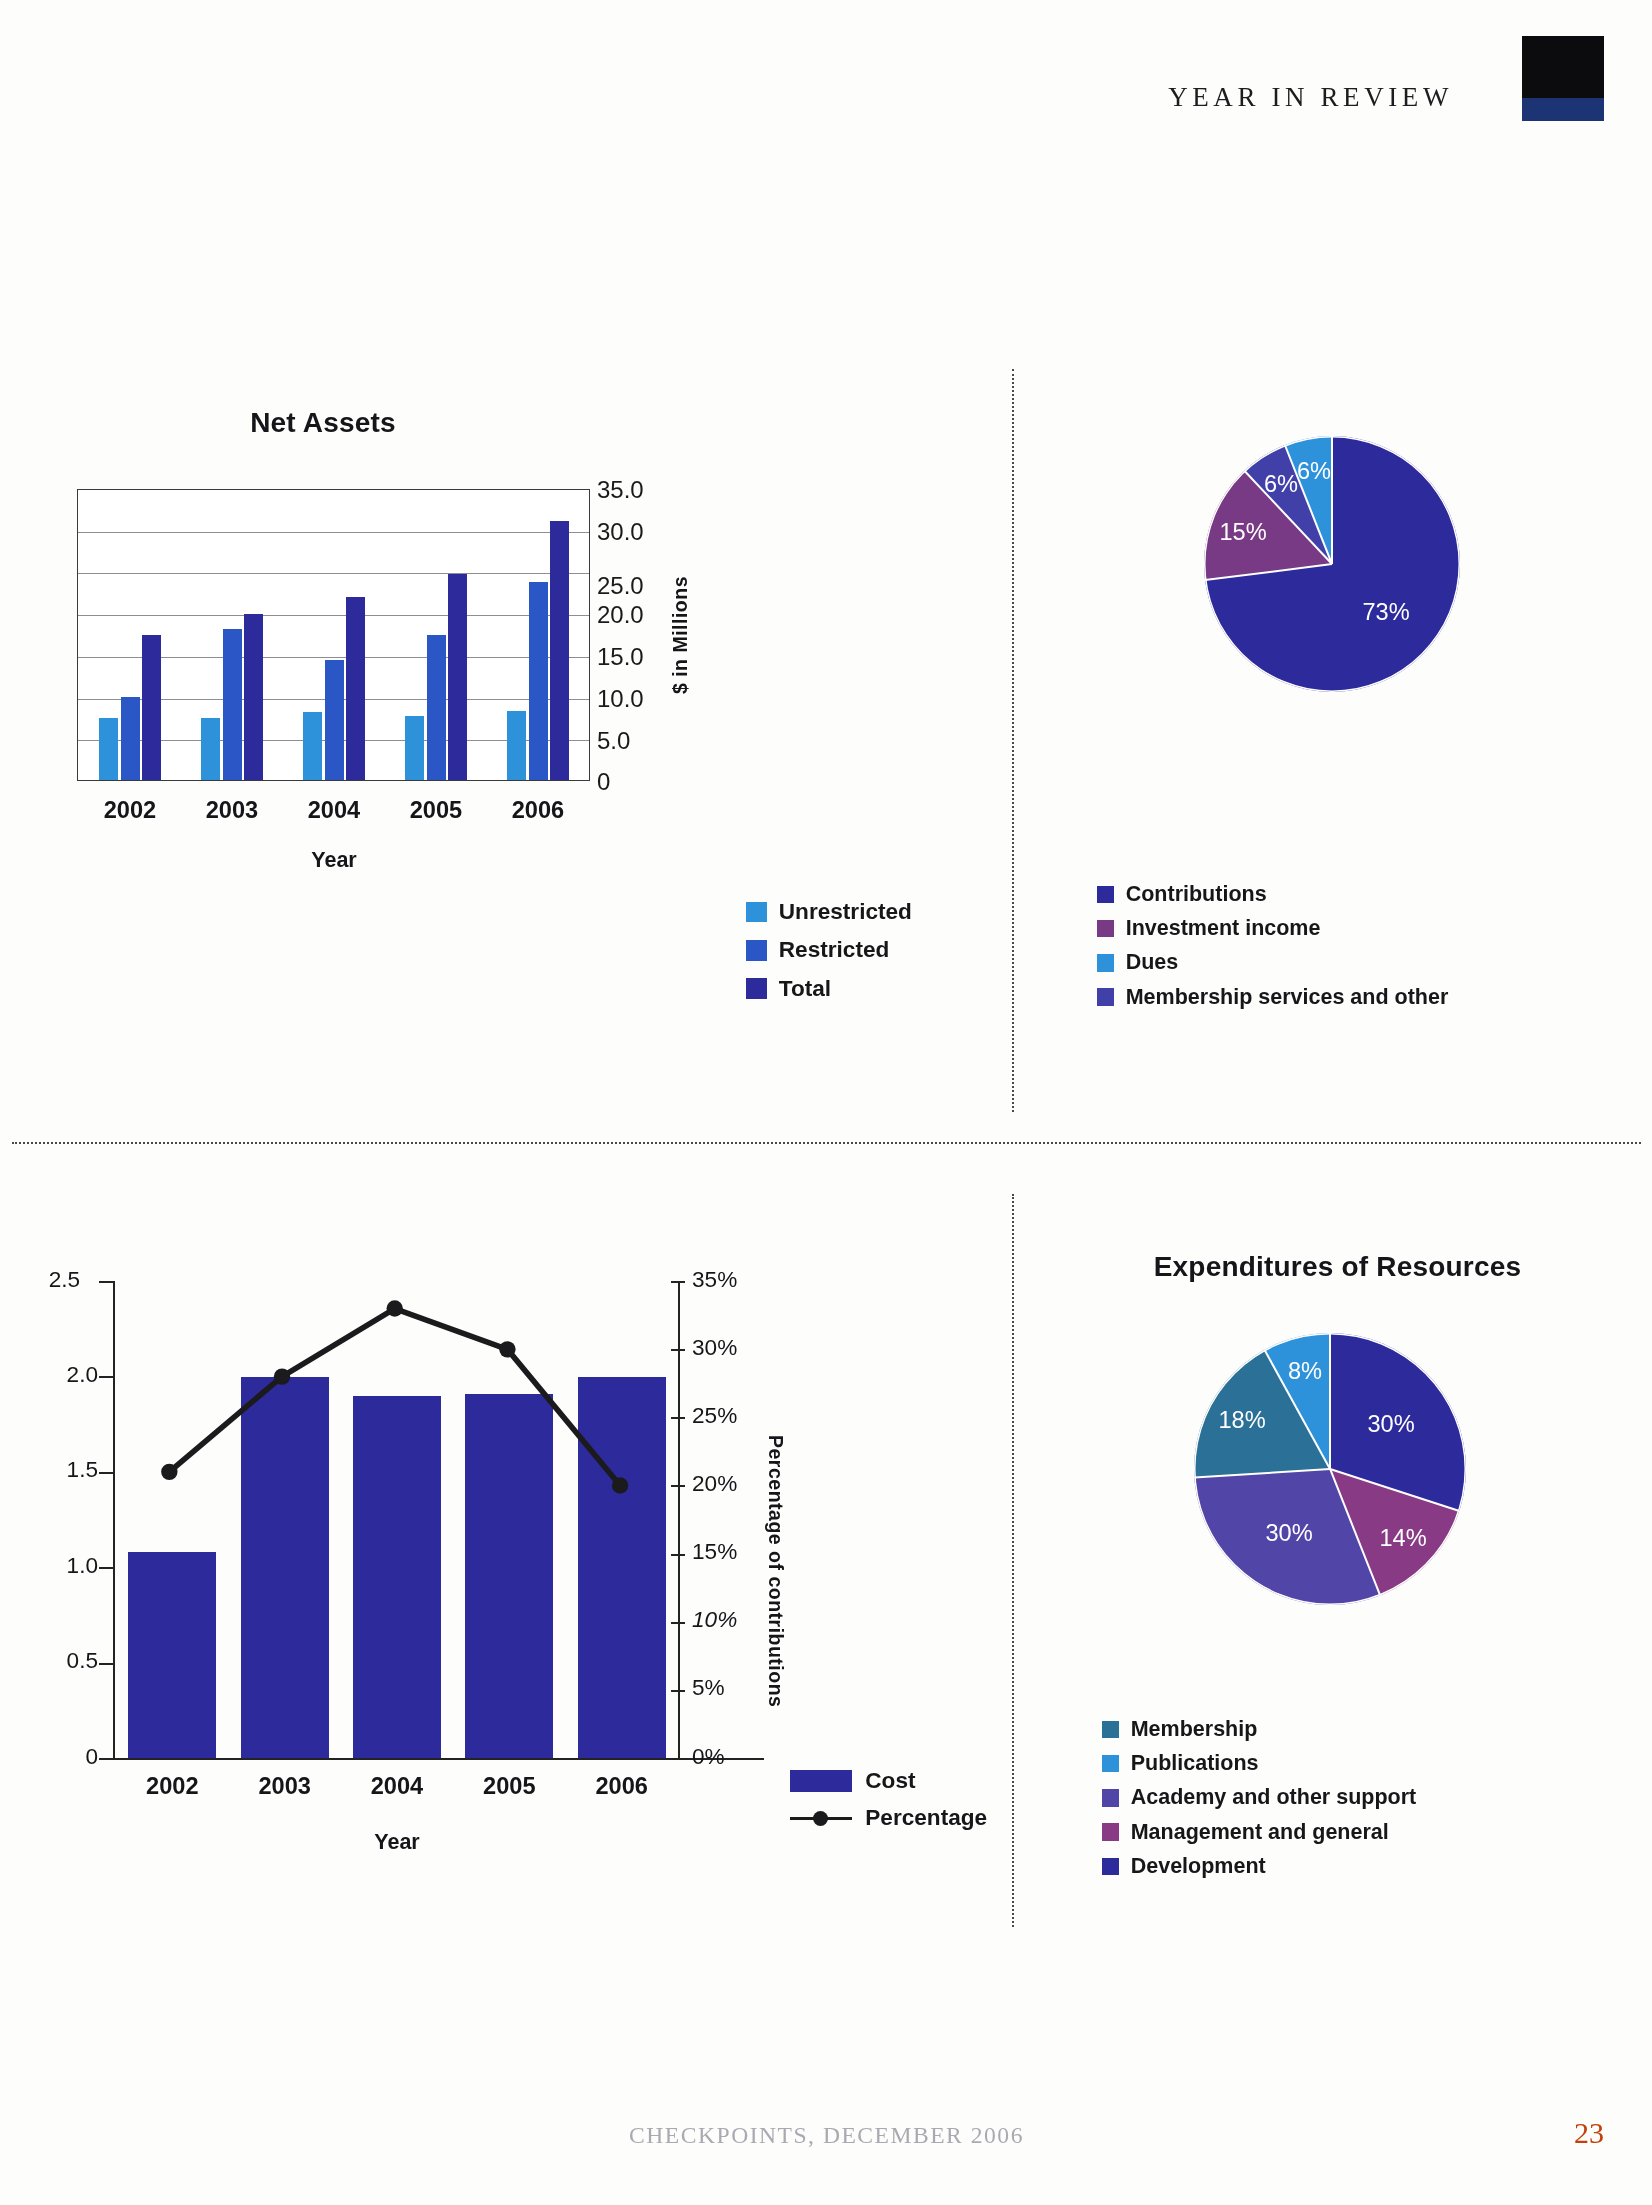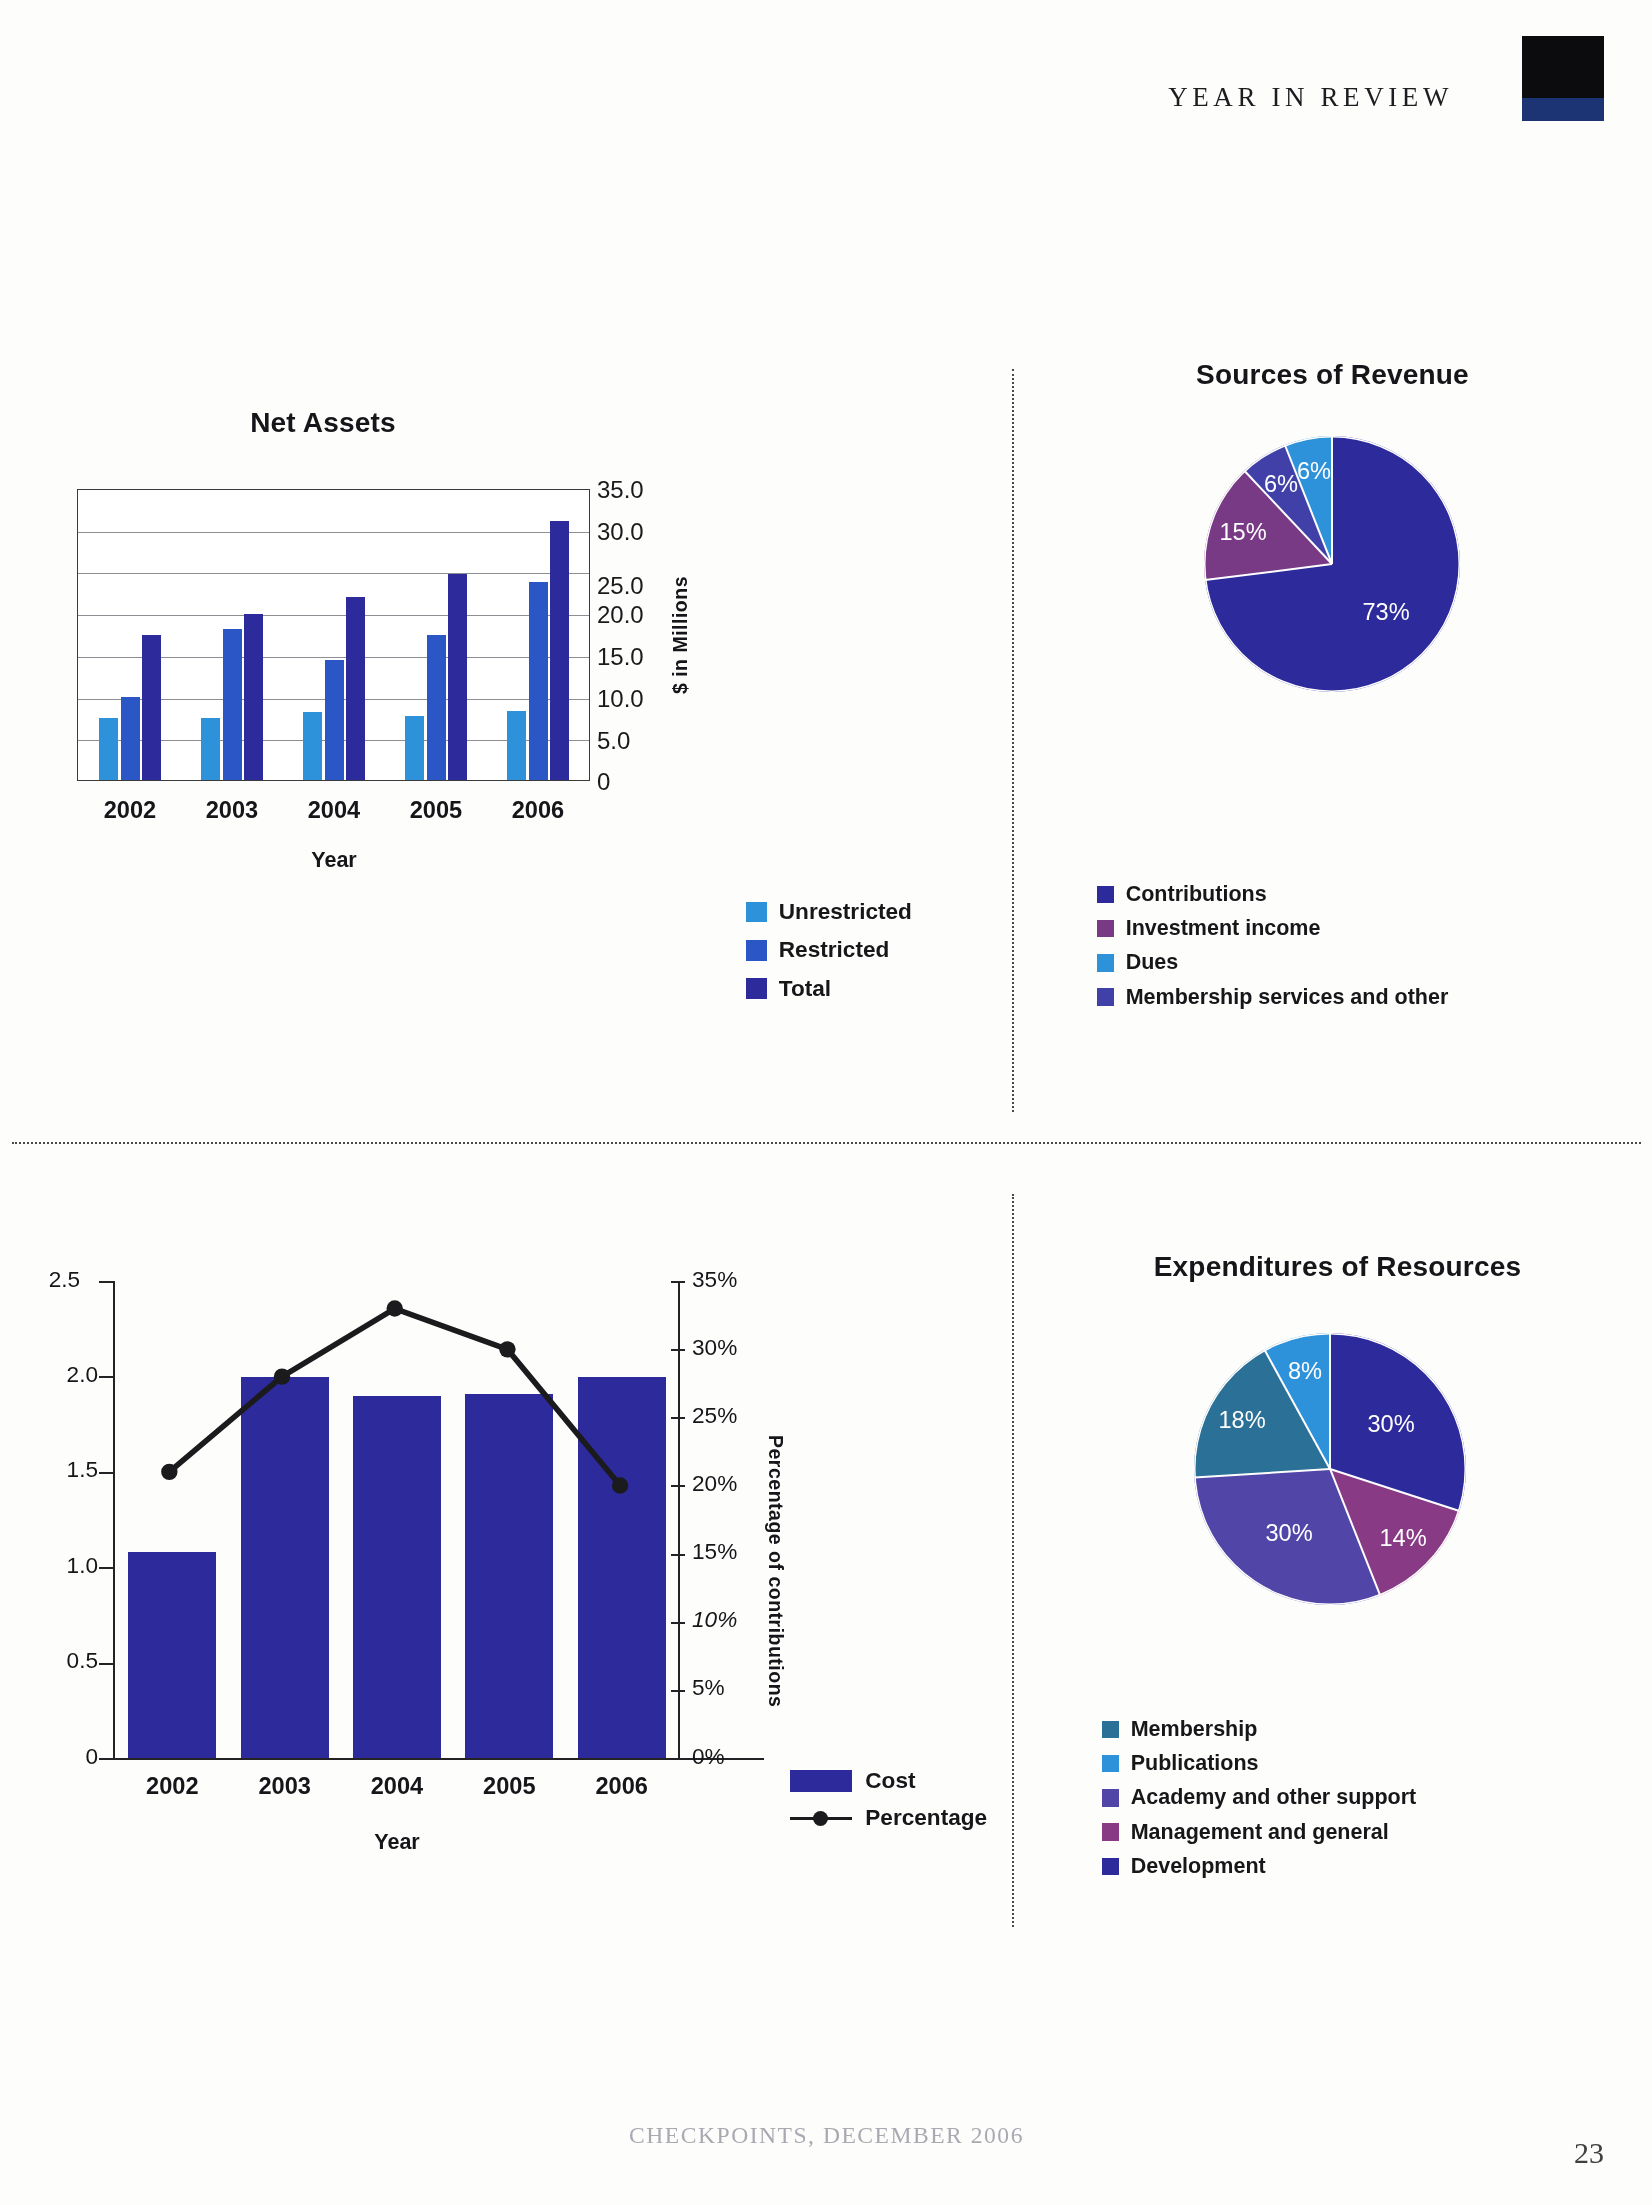--- a/index.html
+++ b/index.html
@@ -148,21 +148,21 @@
 
   
   .footer-text {
     position:absolute; left:0; right:0; top:2122px; text-align:center;
     font-family:"Liberation Serif", serif;
     font-size:23.6px; letter-spacing:1.5px; color:#a9a9b2;
   }
   .page-number {
     position:absolute; right:49px; top:2116px;
     font-family:"Liberation Serif", serif;
-    font-size:30px; color:#404040;margin-top:20px;
+    font-size:30px; color:#c2410c;
   }
 </style>
 </head>
 <body>
 
 <div class="page">
 
   <div class="header">
     <div class="header-title">YEAR IN REVIEW</div>
     <div class="header-block">
@@ -247,21 +247,20 @@
           <div class="leg-text">Restricted</div>
         </div>
         <div class="leg-row">
           <div class="leg-swatch" style="background: rgb(45, 42, 156);"></div>
           <div class="leg-text">Total</div>
         </div>
       </div>
   </div>
 
   <div class="panel" id="sources">
-    <div class="panel-title">Sources of Revenue</div>
     <div class="pie-wrap">
       <div class="pie" id="sources-pie" style="background: conic-gradient(rgb(45, 42, 156) 0deg, rgb(45, 42, 156) 262.8deg, rgb(120, 58, 133) 262.8deg, rgb(120, 58, 133) 316.8deg, rgb(64, 64, 168) 316.8deg, rgb(64, 64, 168) 338.4deg, rgb(46, 146, 219) 338.4deg, rgb(46, 146, 219) 360deg); box-shadow: rgb(255, 255, 255) 0px 0px 0px 1.5px inset;"></div>
     <div class="pie-label" style="left: 182px; top: 176px;">73%</div>
         <div class="pie-label" style="left: 39px; top: 96px;">15%</div>
         <div class="pie-label" style="left: 77px; top: 48px;">6%</div>
         <div class="pie-label" style="left: 110px; top: 35px;">6%</div>
         <div style="position: absolute; left: 127px; top: 0px; width: 2.1px; height: 128px; background: rgb(255, 255, 255); transform-origin: 50% 100%; transform: rotate(0deg);"></div>
         <div style="position: absolute; left: 127px; top: 0px; width: 2.1px; height: 128px; background: rgb(255, 255, 255); transform-origin: 50% 100%; transform: rotate(262.8deg);"></div>
         <div style="position: absolute; left: 127px; top: 0px; width: 2.1px; height: 128px; background: rgb(255, 255, 255); transform-origin: 50% 100%; transform: rotate(316.8deg);"></div>
         <div style="position: absolute; left: 127px; top: 0px; width: 2.1px; height: 128px; background: rgb(255, 255, 255); transform-origin: 50% 100%; transform: rotate(338.4deg);"></div>

